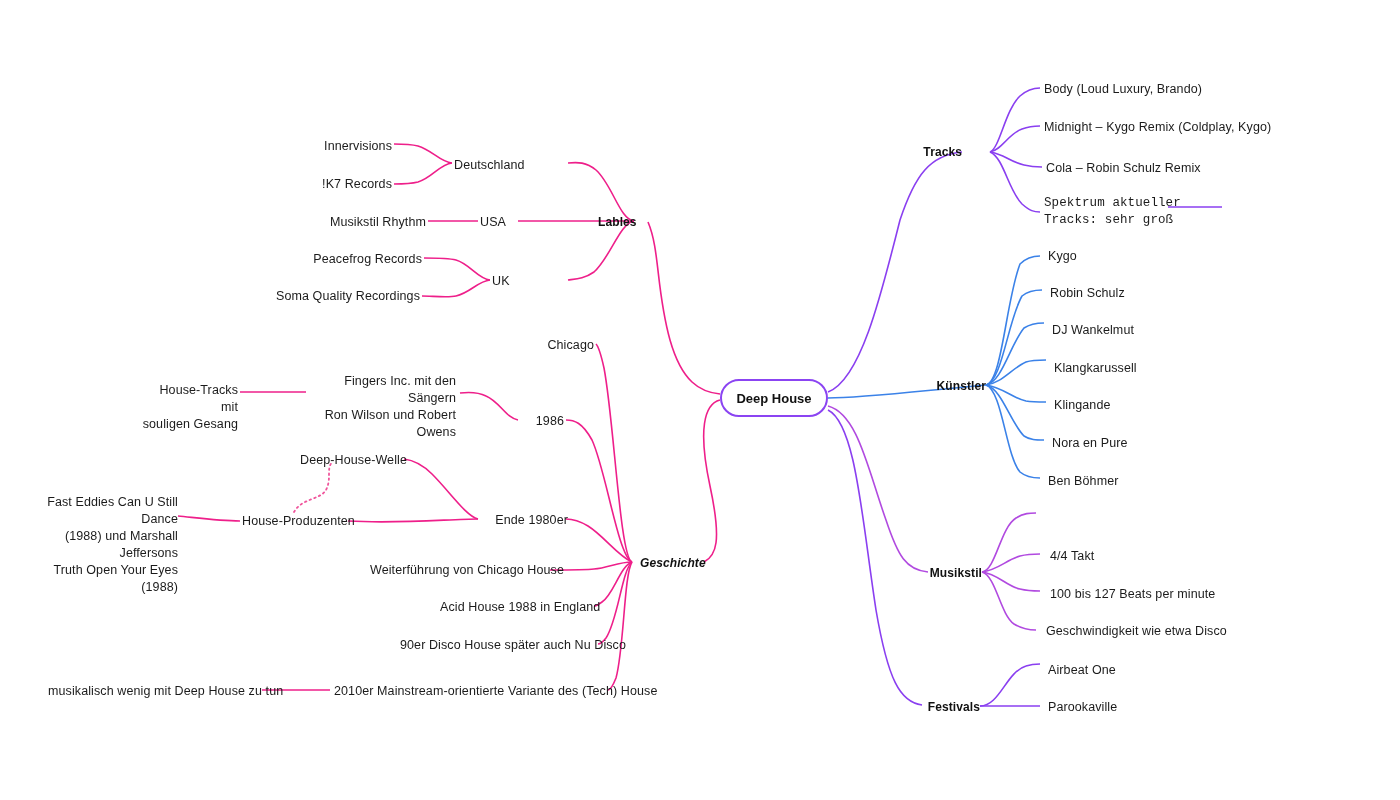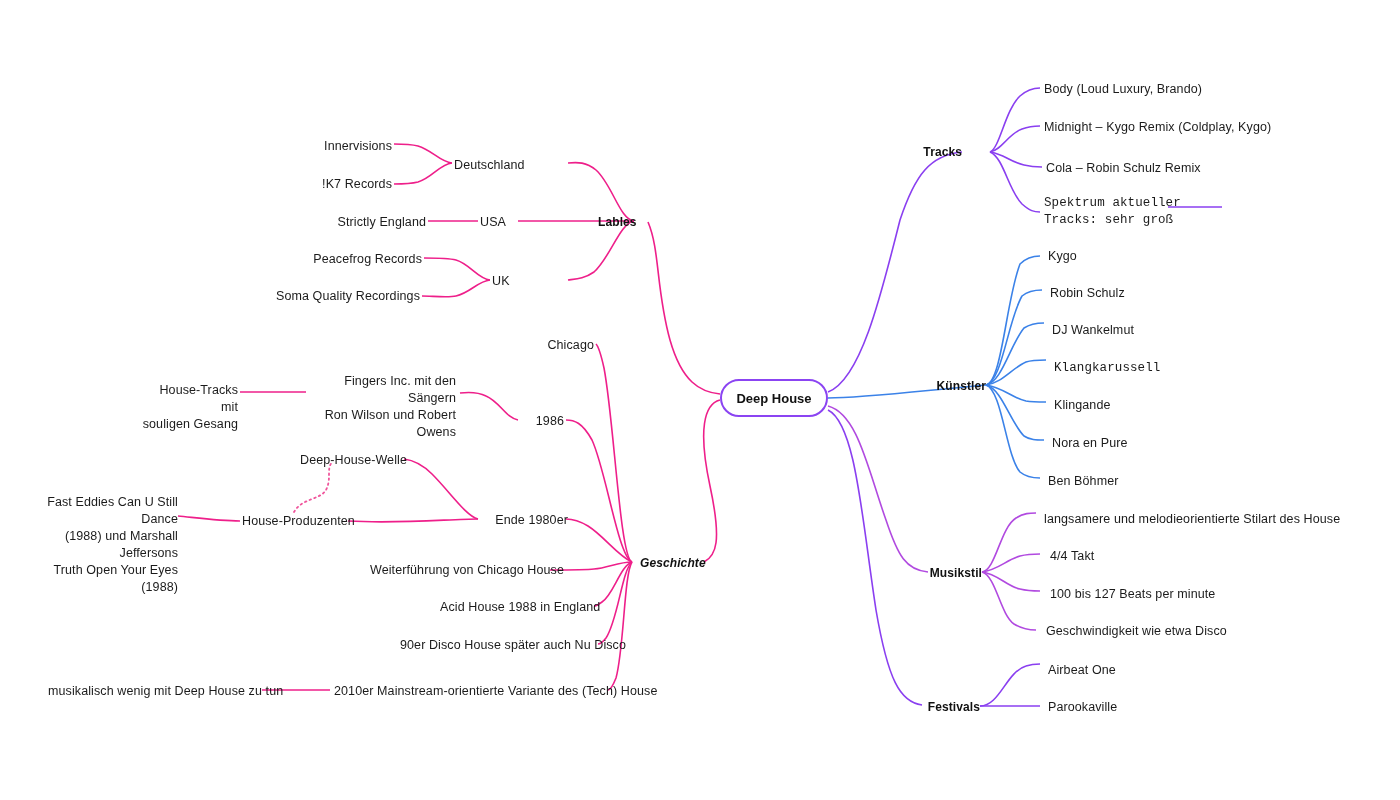--- a/index.html
+++ b/index.html
@@ -150,45 +150,44 @@
   <div class="node leftal" style="left:1044px; top:119px;">Midnight – Kygo Remix (Coldplay, Kygo)</div>
   <div class="node leftal" style="left:1046px; top:160px;">Cola – Robin Schulz Remix</div>
   <div class="node leftal multiline" style="left:1044px; top:195px;font-family:Liberation Mono, monospace;">Spektrum aktueller
 Tracks: sehr groß</div>
 
   <div class="node branch-label rightal" style="left:902px; top:378px; width:84px;">Künstler</div>
 
   <div class="node leftal" style="left:1048px; top:248px;">Kygo</div>
   <div class="node leftal" style="left:1050px; top:285px;">Robin Schulz</div>
   <div class="node leftal" style="left:1052px; top:322px;">DJ Wankelmut</div>
-  <div class="node leftal" style="left:1054px; top:360px;font-family:Liberation Mono, monospace;">Klangkarussell</div>
+  <div class="node leftal" style="left:1054px; top:360px;">Klangkarussell</div>
   <div class="node leftal" style="left:1054px; top:397px;">Klingande</div>
   <div class="node leftal" style="left:1052px; top:435px;">Nora en Pure</div>
   <div class="node leftal" style="left:1048px; top:473px;">Ben Böhmer</div>
 
   <div class="node branch-label rightal" style="left:896px; top:565px; width:86px;">Musikstil</div>
 
-  <div class="node leftal" style="left:1044px; top:511px;">langsamere und melodieorientierte Stilart des House</div>
   <div class="node leftal" style="left:1050px; top:548px;">4/4 Takt</div>
   <div class="node leftal" style="left:1050px; top:586px;">100 bis 127 Beats per minute</div>
   <div class="node leftal" style="left:1046px; top:623px;">Geschwindigkeit wie etwa Disco</div>
 
   <div class="node branch-label rightal" style="left:896px; top:699px; width:84px;">Festivals</div>
 
   <div class="node leftal" style="left:1048px; top:662px;">Airbeat One</div>
   <div class="node leftal" style="left:1048px; top:699px;">Parookaville</div>
 
   <div class="node branch-label leftal" style="left:598px; top:214px;">Lables</div>
 
   <div class="node leftal" style="left:454px; top:157px;">Deutschland</div>
   <div class="node rightal" style="left:300px; top:138px; width:92px;">Innervisions</div>
   <div class="node rightal" style="left:300px; top:176px; width:92px;">!K7 Records</div>
 
   <div class="node leftal" style="left:480px; top:214px;">USA</div>
-  <div class="node rightal" style="left:306px; top:214px; width:120px;">Strictly England</div>
+  <div class="node rightal" style="left:306px; top:214px; width:120px;">Musikstil Rhythm</div>
 
   <div class="node leftal" style="left:492px; top:273px;">UK</div>
   <div class="node rightal" style="left:290px; top:251px; width:132px;">Peacefrog Records</div>
   <div class="node rightal" style="left:258px; top:288px; width:162px;">Soma Quality Recordings</div>
 
   <div class="node branch-label leftal" style="left:640px; top:555px;font-style:italic;">Geschichte</div>
 
   <div class="node rightal" style="left:496px; top:337px; width:98px;">Chicago</div>
 
   <div class="node rightal" style="left:496px; top:413px; width:68px;">1986</div>

